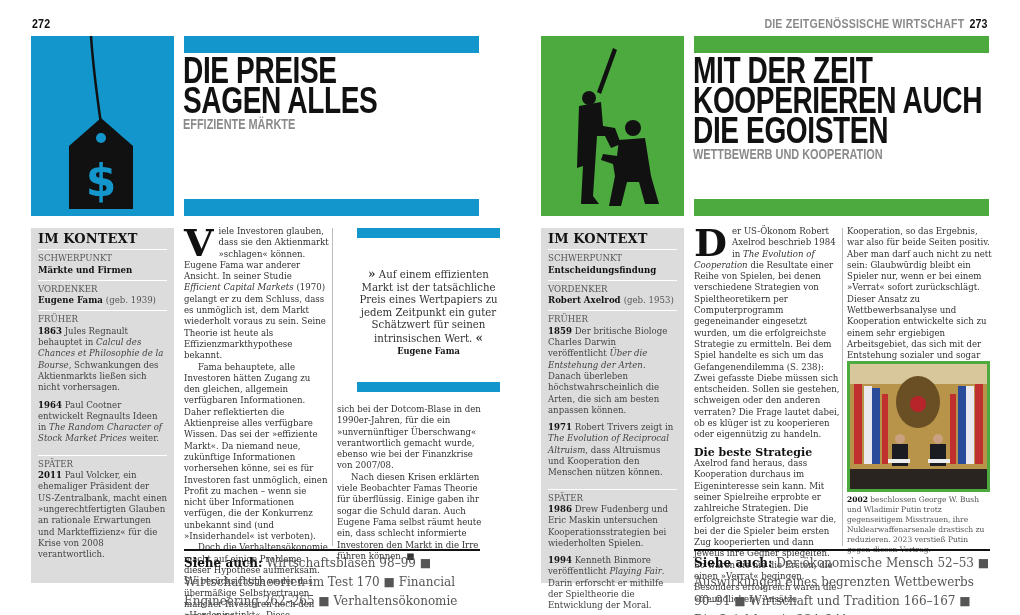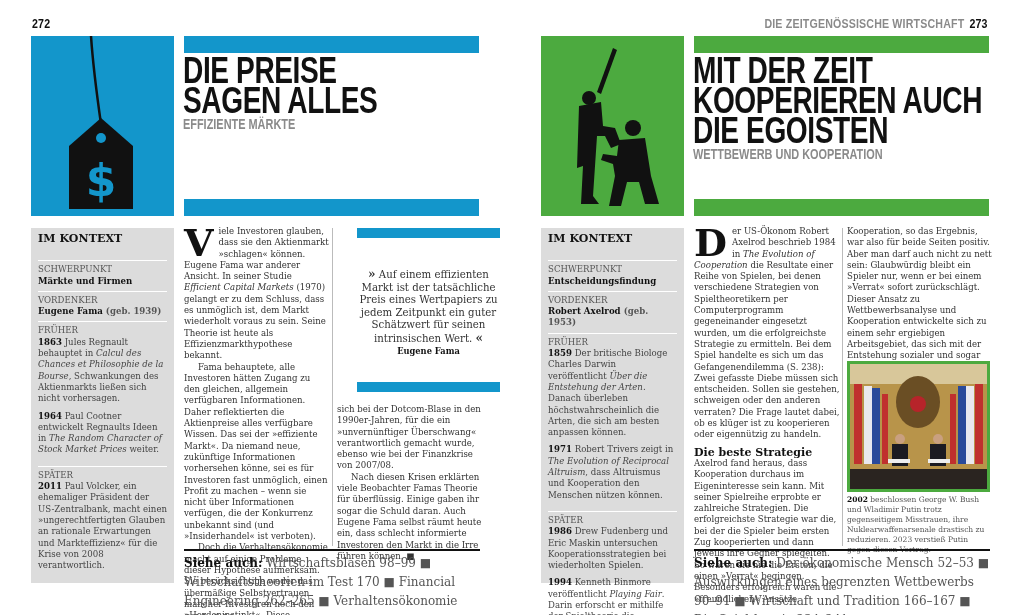--- a/index.html
+++ b/index.html
@@ -20,24 +20,24 @@
 
   .bar { position: absolute; left: 184px; width: 295px; height: 17px; }
   .bar-top { top: 36px; }
   .bar-bottom { top: 199px; }
 
   .title-block { position: absolute; left: 183px; top: 56px; width: 300px; }
   .title { font-family: "Liberation Sans", sans-serif; font-weight: 700; color: #111; font-size: 36px; line-height: 30px; letter-spacing: -0.5px; transform: scaleX(0.78); transform-origin: left; white-space: nowrap; text-transform: uppercase; }
   .subtitle { font-family: "Liberation Sans", sans-serif; font-weight: 700; color: #8a8a8a; font-size: 14px; line-height: 14px; margin-top: 1px; transform: scaleX(0.78); transform-origin: left; white-space: nowrap; text-transform: uppercase; }
 
   .context { position: absolute; top: 228px; left: 31px; width: 143px; height: 355px; background: #dcdcdc; padding: 5px 7px; font-size: 8.6px; line-height: 11.3px; color: #444; }
-  .context h3 { font-family: "DejaVu Serif", serif; font-weight: 700; font-size: 11px; color: #111; padding-bottom: 16px; border-bottom: 1.5px solid #fff; margin-bottom: 3px; letter-spacing: 0.1px; }
+  .context h3 { font-family: "DejaVu Serif", serif; font-weight: 700; font-size: 13px; color: #111; padding-bottom: 5px; border-bottom: 1.5px solid #fff; margin-bottom: 3px; letter-spacing: 0.1px; }
   .context .label { text-transform: uppercase; color: #555; }
   .context .val { font-weight: 700; color: #111; }
-  .context .val .normal { font-weight: 700; color: #555; }
+  .context .val .normal { font-weight: 400; color: #555; }
   .context .grp { padding-bottom: 4px; margin-bottom: 3px; border-bottom: 1.5px solid #fff; }
   .context .grp.last { border-bottom: none; }
   .context .entry { margin-bottom: 6px; }
   .context .entry b { color: #111; }
   .context i { font-style: italic; }
 
   .col { position: absolute; top: 226px; font-size: 8.6px; line-height: 11.3px; color: #333; text-align: left; }
   .col p { margin: 0; }
   .col p.indent { text-indent: 14px; }
   .dropcap { float: left; font-family: "DejaVu Serif", serif; font-weight: 900; font-size: 38px; line-height: 30px; color: #111; margin: 2px 5px 0 0; }

